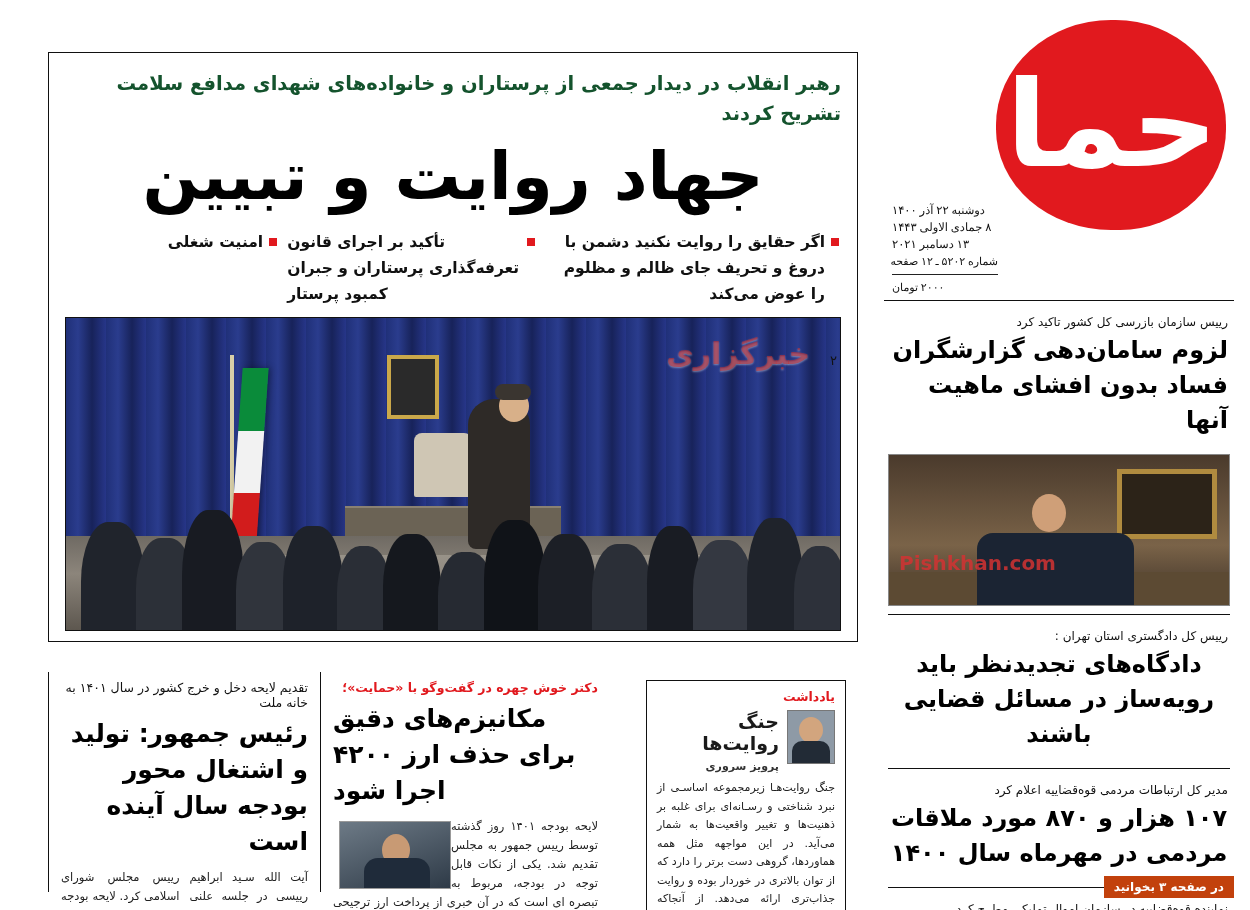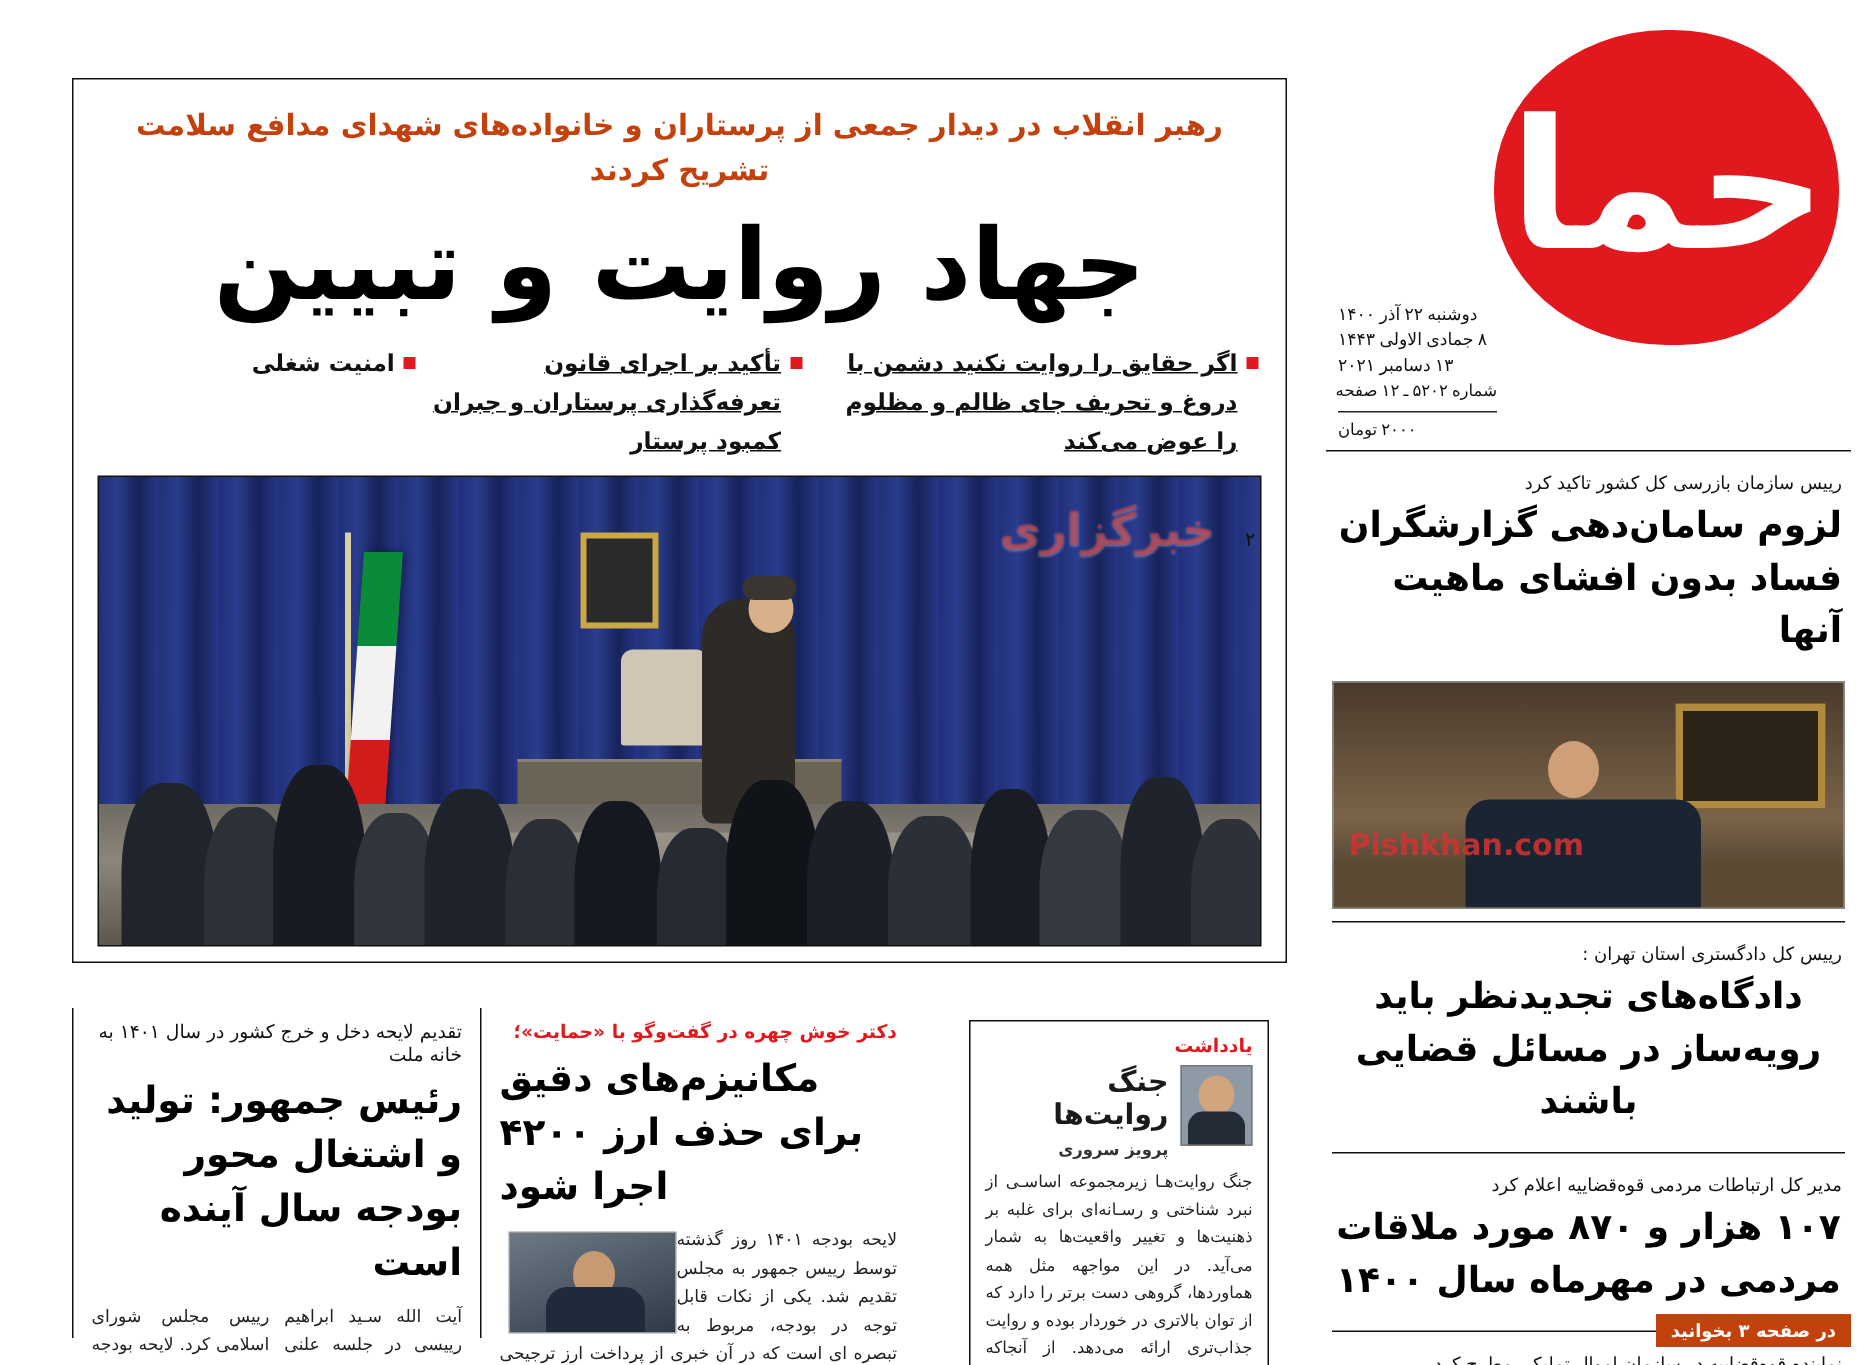--- a/index.html
+++ b/index.html
@@ -81,25 +81,24 @@
     top: 52px;
     left: 48px;
     width: 810px;
     border: 1px solid #111;
     box-sizing: border-box;
     padding: 14px 16px 10px 16px;
     background: #fff;
   }
   .lead-kicker {
     direction: rtl;
-    text-align: center;
     font-size: 19.5px;
     font-weight: bold;
     line-height: 30px;
-    color: #c2410c;
+    color: #14532d;
     margin: 2px 0 6px 0;
   }
   .lead-title {
     direction: rtl;
     text-align: center;
     font-size: 66px;
     font-weight: bold;
     line-height: 84px;
     letter-spacing: -1px;
     color: #000;
@@ -110,22 +109,22 @@
     display: flex;
     justify-content: space-between;
     gap: 10px;
     font-size: 15.5px;
     line-height: 26px;
     font-weight: bold;
     color: #111;
     padding: 0 2px 4px 2px;
   }
   .bullet-col { position: relative; padding-right: 14px; }
-  .bullet-col.c1 { width: 300px; text-align: right; text-decoration: underline; }
-  .bullet-col.c2 { width: 250px; text-align: right; text-decoration: underline; }
+  .bullet-col.c1 { width: 300px; text-align: right; }
+  .bullet-col.c2 { width: 250px; text-align: left; }
   .bullet-col.c3 { width: 210px; text-align: right; }
   .sq {
     position: absolute;
     right: 0;
     top: 9px;
     width: 8px;
     height: 8px;
     background: #e1191e;
   }
   .lead-photo-wrap {

